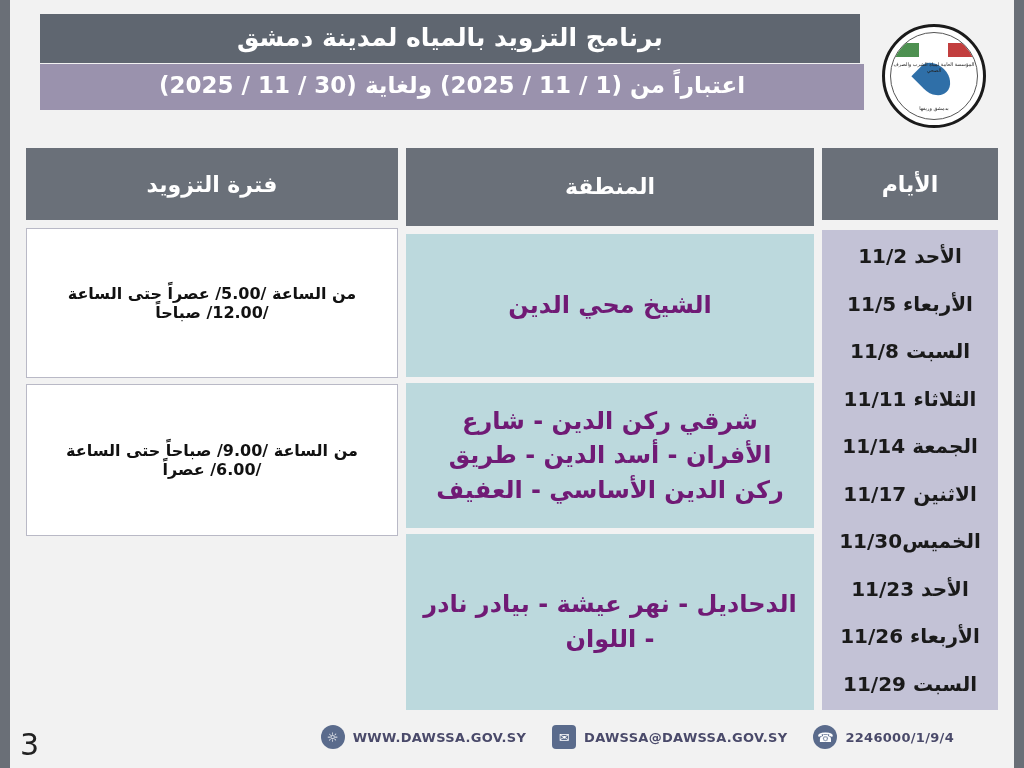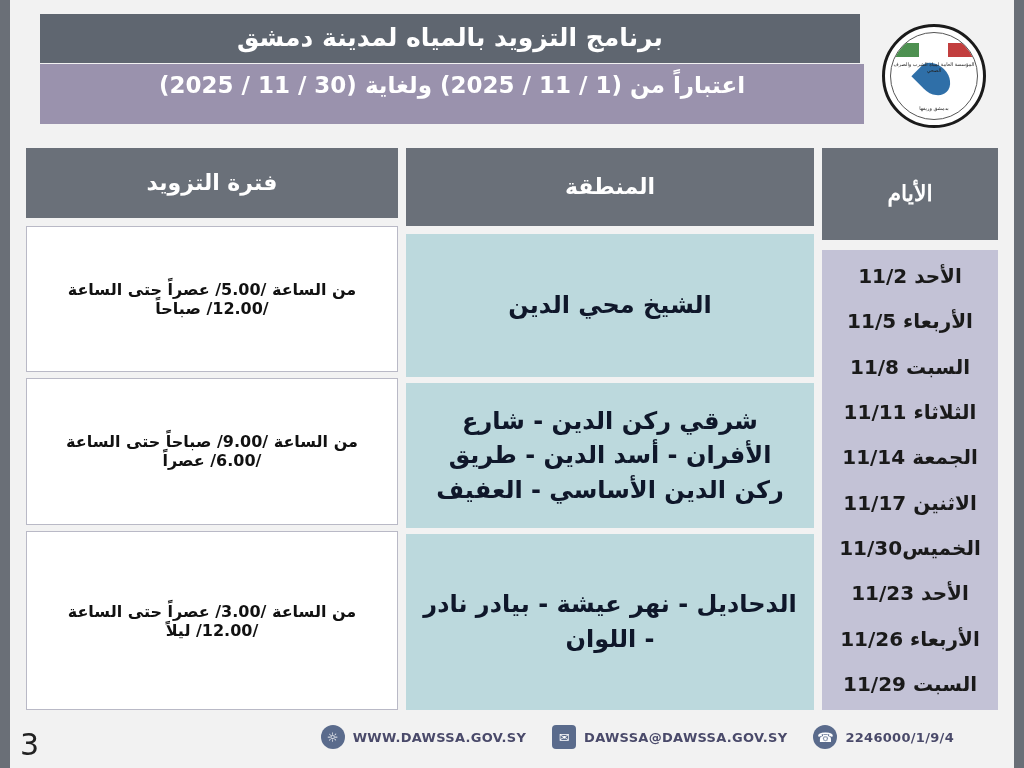--- a/index.html
+++ b/index.html
@@ -75,21 +75,21 @@
     direction: rtl;
   }
   .title-sub {
     position: absolute;
     top: 64px; right: 150px; left: 30px;
     background: #9a92ad;
     color: #ffffff;
     font-size: 23px;
     font-weight: bold;
     text-align: center;
-    padding: 8px 16px 26px;
+    padding: 8px 16px 12px;
     direction: rtl;
   }
 
   
   .table-wrap {
     position: absolute;
     top: 148px; right: 16px; left: 16px; bottom: 58px;
     display: flex;
     flex-direction: row;
     gap: 8px;
@@ -99,21 +99,21 @@
   .col-period { flex: 1;      display: flex; flex-direction: column; }
 
   .head-cell {
     background: #6a7079;
     color: #ffffff;
     font-size: 22px;
     font-weight: bold;
     display: flex; align-items: center; justify-content: center;
     text-align: center;
   }
-  .col-days .head-cell   { height: 92px; font-family: Liberation Serif, serif; }
+  .col-days .head-cell   { height: 72px; }
   .col-areas .head-cell  { height: 82px; margin-bottom: 8px; }
   .col-period .head-cell { height: 72px; margin-bottom: 8px; }
 
   .days-body {
     margin-top: 10px;
     flex: 1;
     background: #c3c2d6;
     padding: 14px 6px;
     display: flex;
     flex-direction: column;
@@ -123,21 +123,21 @@
   .day-item {
     font-size: 20px;
     font-weight: bold;
     color: #1a1a1a;
     text-align: center;
     direction: rtl;
   }
 
   .area-cell {
     background: #bcd9dd;
-    color: #0f172a;
+    color: #701a75;
     font-size: 24px;
     font-weight: bold;
     line-height: 1.45;
     text-align: center;
     display: flex; align-items: center; justify-content: center;
     padding: 8px 14px;
     direction: rtl;
   }
   .area-cell + .area-cell { margin-top: 6px; }
   .a1 { height: 150px; }
@@ -243,21 +243,20 @@
       <div class="head-cell">المنطقة</div>
       <div class="area-cell a1">الشيخ محي الدين</div>
       <div class="area-cell a2">شرقي ركن الدين - شارع الأفران - أسد الدين - طريق ركن الدين الأساسي - العفيف</div>
       <div class="area-cell a3">الدحاديل - نهر عيشة - بيادر نادر - اللوان</div>
     </div>
 
     <div class="col-period">
       <div class="head-cell">فترة التزويد</div>
       <div class="period-cell p1">من الساعة /5.00/ عصراً حتى الساعة /12.00/ صباحاً</div>
       <div class="period-cell p2">من الساعة /9.00/ صباحاً حتى الساعة /6.00/ عصراً</div>
-      <div class="period-cell p3">من الساعة /3.00/ عصراً حتى الساعة /12.00/ ليلاً</div>
     </div>
   </div>
 
   <div class="footer">
     <div class="footer-items">
       <div class="f-item">
         <span class="ic ic-globe">☼</span>
         <span class="f-text">WWW.DAWSSA.GOV.SY</span>
       </div>
       <div class="f-item">

